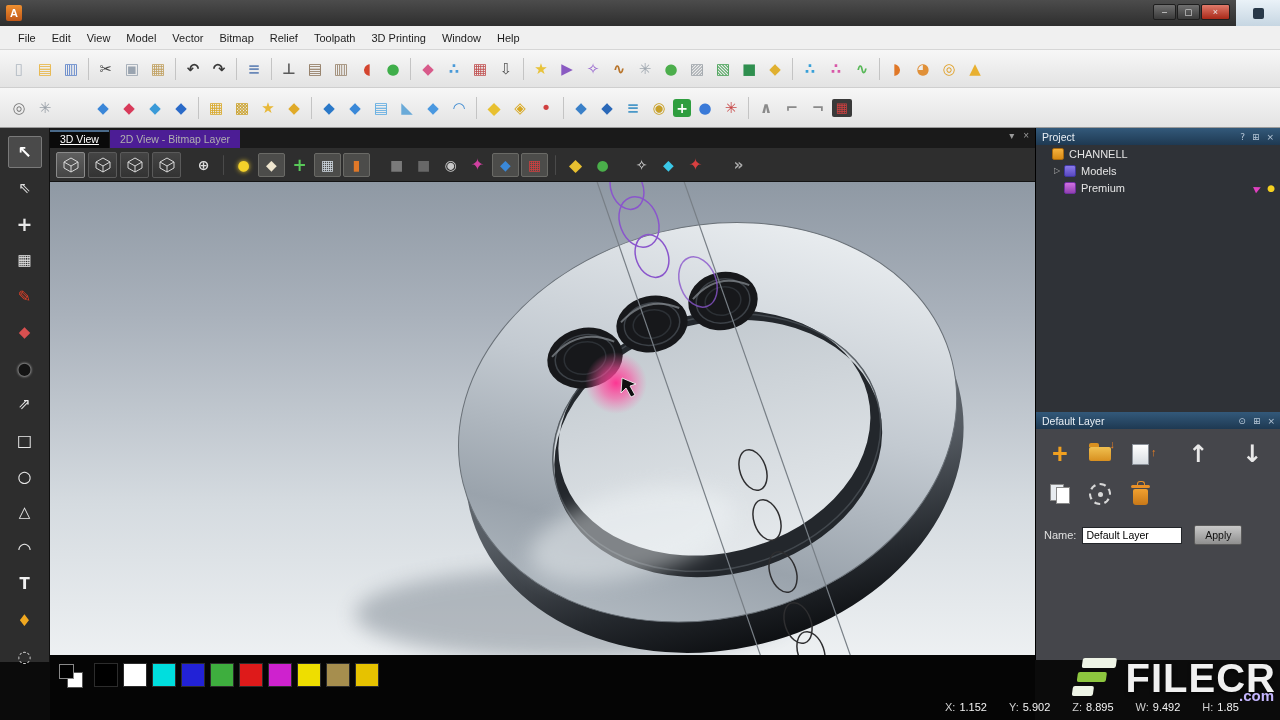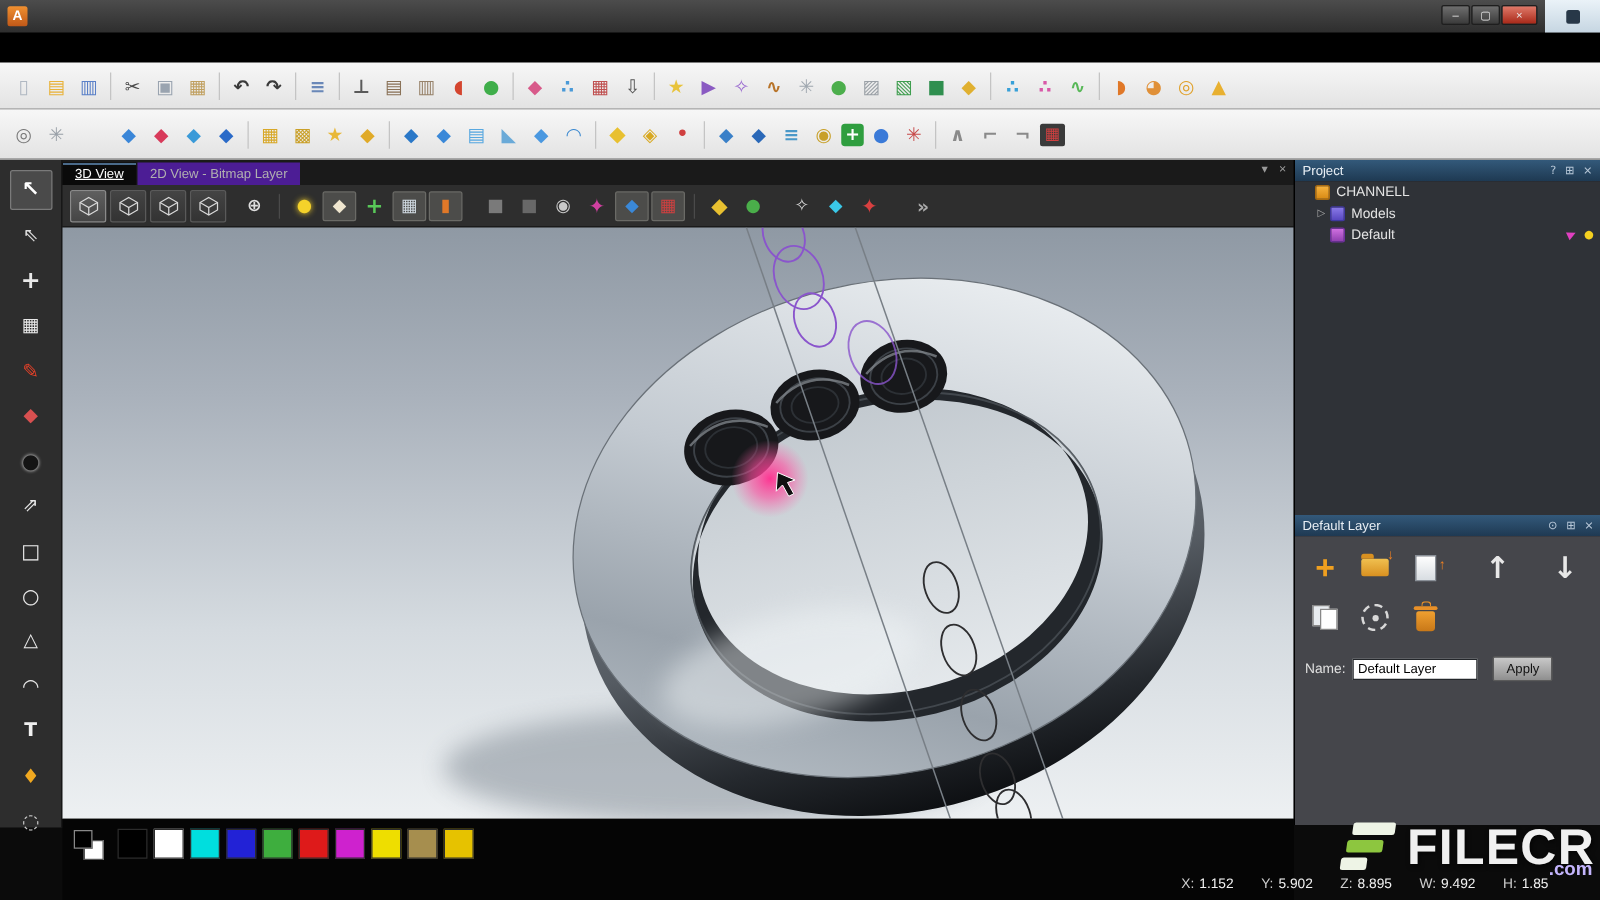--- a/index.html
+++ b/index.html
@@ -119,20 +119,34 @@
 
     <span class="wb">–</span>
         <span class="wb">▢</span>
         <span class="wb close">×</span>
       </div>
     <div class="desktop-sliver">
       <span class="dsk-ico"></span>
     </div>
   </div>
 
+  <div class="menubar">
+
+  <span class="menu-item">File</span>
+      <span class="menu-item">Edit</span>
+      <span class="menu-item">View</span>
+      <span class="menu-item">Model</span>
+      <span class="menu-item">Vector</span>
+      <span class="menu-item">Bitmap</span>
+      <span class="menu-item">Relief</span>
+      <span class="menu-item">Toolpath</span>
+      <span class="menu-item">3D Printing</span>
+      <span class="menu-item">Window</span>
+      <span class="menu-item">Help</span>
+    </div>
 
   <div class="toolbar" id="toolbar1">
 
   <span class="tbi" style="color:#b0b8c2">▯</span>
       <span class="tbi" style="color:#e8b23a">▤</span>
       <span class="tbi" style="color:#5a80c8">▥</span>
       <span class="tbi" style="width:1px;min-width:1px;height:22px;background:#c4c4c4;margin:0 4px"></span>
       <span class="tbi" style="color:#4a4a4a">✂</span>
       <span class="tbi" style="color:#9aa4b0">▣</span>
       <span class="tbi" style="color:#c0a060">▦</span>
@@ -454,21 +468,21 @@
             <span class="tlabel">CHANNELL</span>
           </div>
           <div class="trow lvl1">
             <span class="arr">▷</span>
             <span class="tico" style="background:linear-gradient(#8a7ae8,#5848c0);border:1px solid #4038a0"></span>
             <span class="tlabel">Models</span>
           </div>
           <div class="trow lvl1">
             <span class="arr"></span>
             <span class="tico" style="background:linear-gradient(#d070e0,#9040b0);border:1px solid #7030a0"></span>
-            <span class="tlabel">Default</span>
+            <span class="tlabel">Premium</span>
           </div>
         </div>
 
       <div class="layers">
         <div class="phead">
           <span class="ptitle">Default Layer</span>
           <div class="hicos">
 
           <span class="hico">⊙</span>
               <span class="hico">⊞</span>

